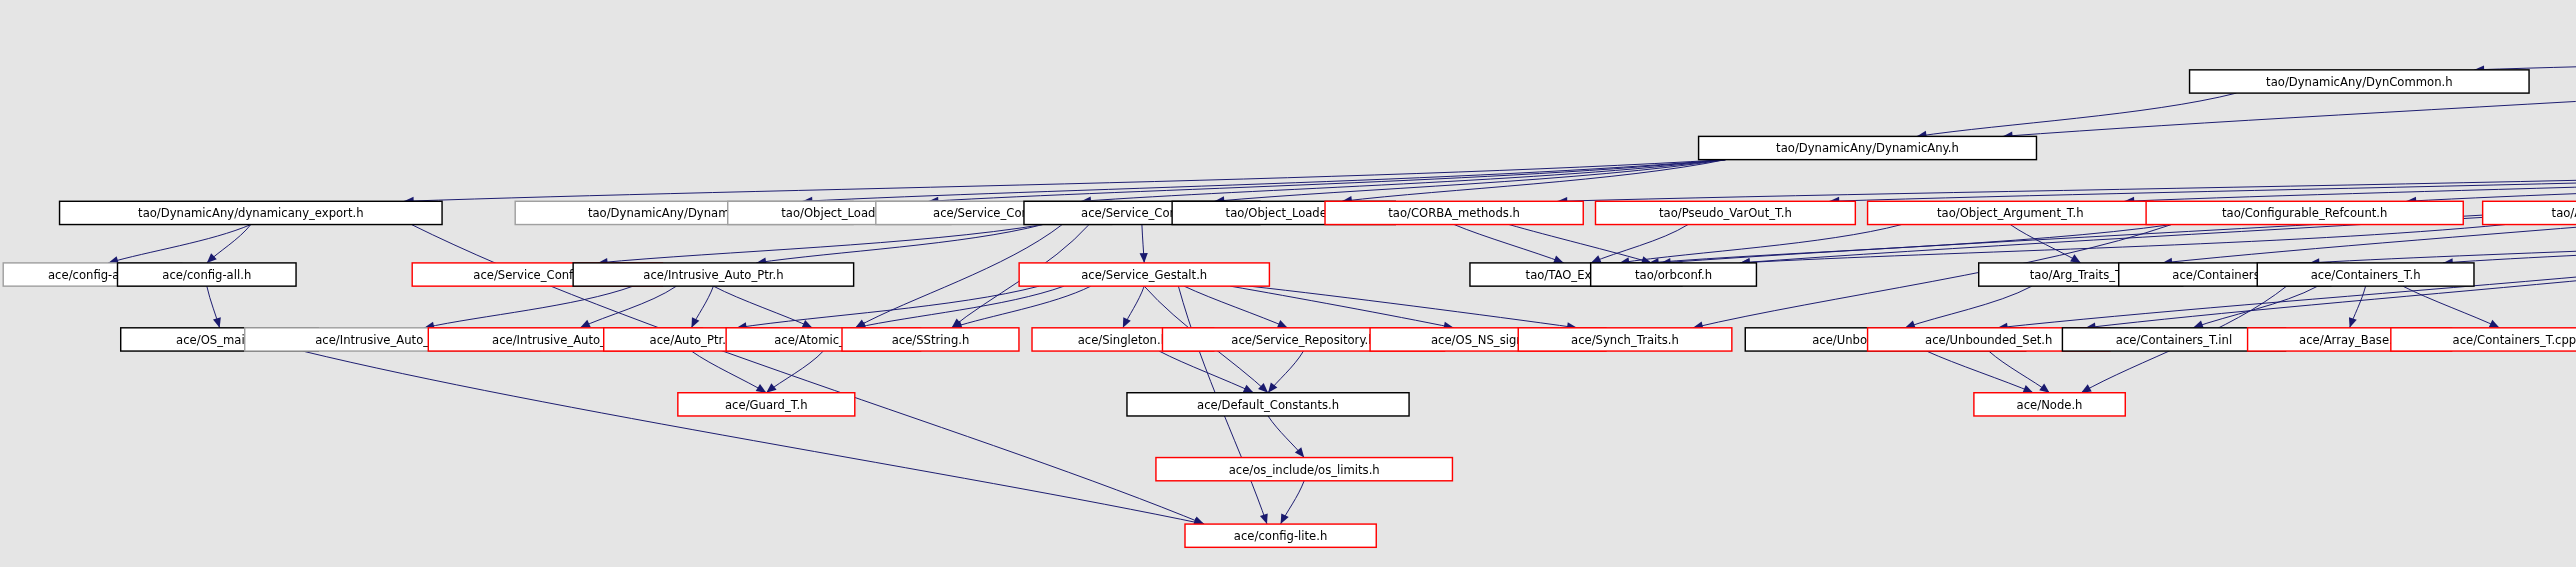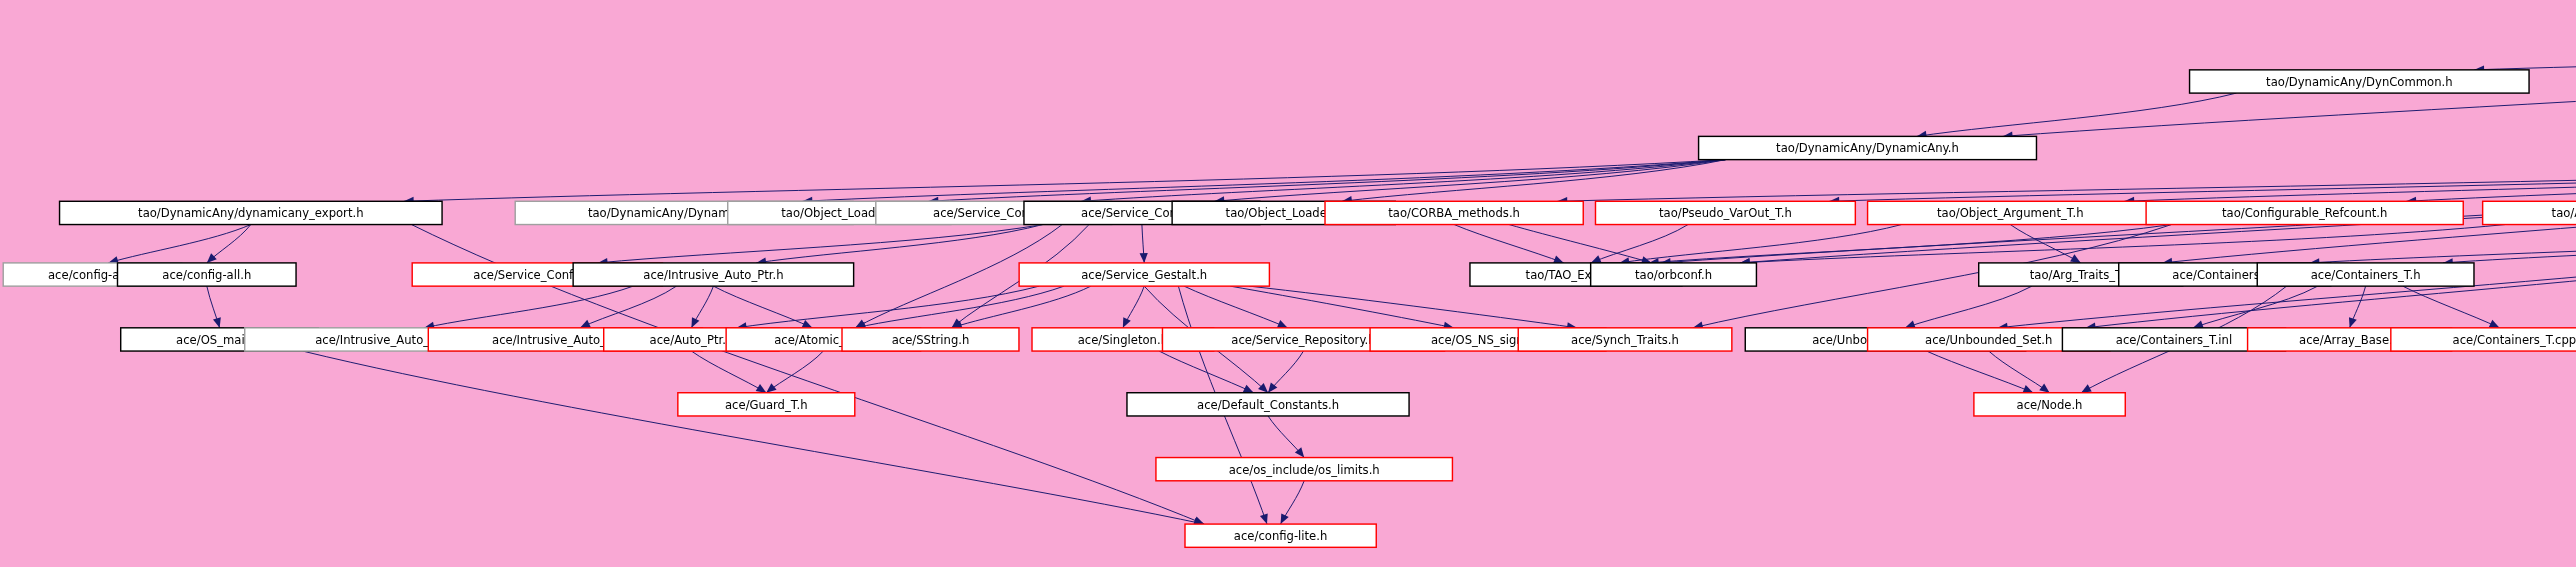--- a/index.html
+++ b/index.html
@@ -1,17 +1,17 @@
 <!DOCTYPE html>
 <html style="font-size:14.3px"><head>
 <meta charset="utf-8">
 <style>
   html,body{margin:0;padding:0;background:#ffffff;}
   body{font-family:"DejaVu Sans","Liberation Sans",sans-serif;}
-  #graph-wrap{position:relative;width:2576px;height:568px;background:#f9a8d4;overflow:hidden;}
+  #graph-wrap{position:relative;width:2576px;height:568px;background:#e5e5e5;overflow:hidden;}
   svg#graph{position:absolute;left:0;top:0;width:2576px;height:568px;display:block;}
   .node-rect{fill:#ffffff;stroke-width:1.6;}
   .node-rect.border-black{stroke:#000000;}
   .node-rect.border-red{stroke:#ff0000;}
   .node-rect.border-gray{stroke:#a0a0a0;}
   .node-rect.fill-gray{fill:#bfbfbf;stroke:#000000;}
   .node-label{font-family:"DejaVu Sans","Liberation Sans",sans-serif;font-size:13px;fill:#000000;text-anchor:middle;dominant-baseline:middle;}
   .edge{stroke:#1a1a6e;stroke-width:1.1;fill:none;}
   .arrow{fill:#1a1a6e;}
 </style>

